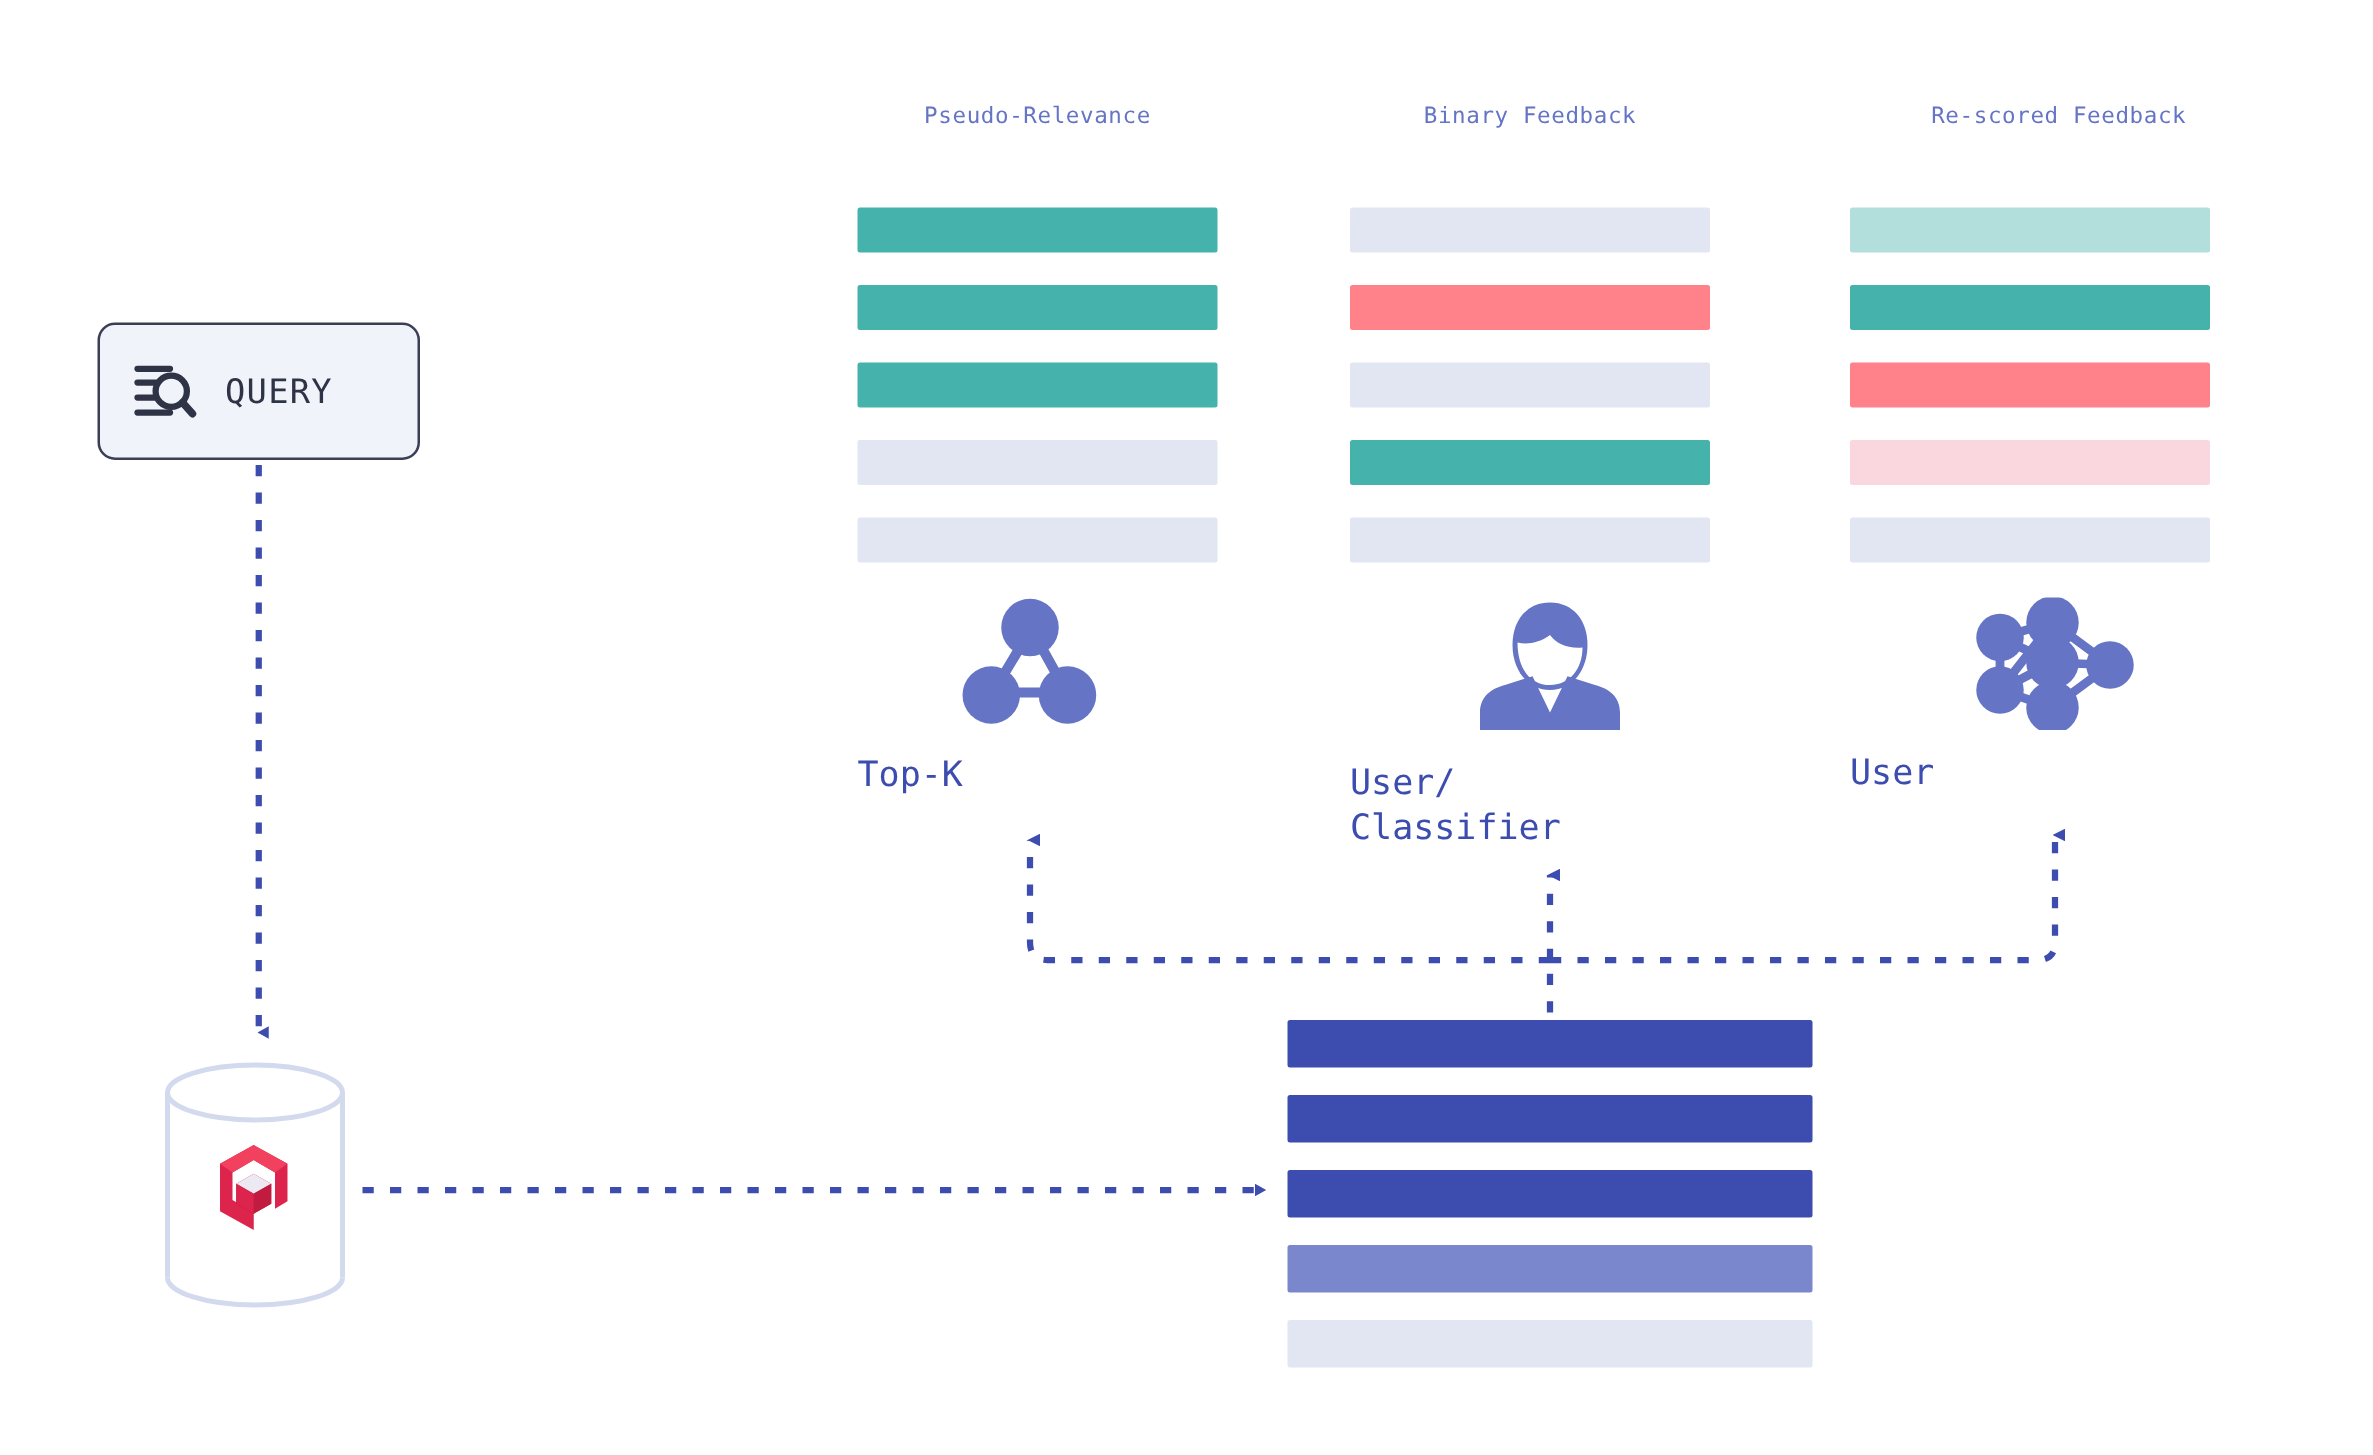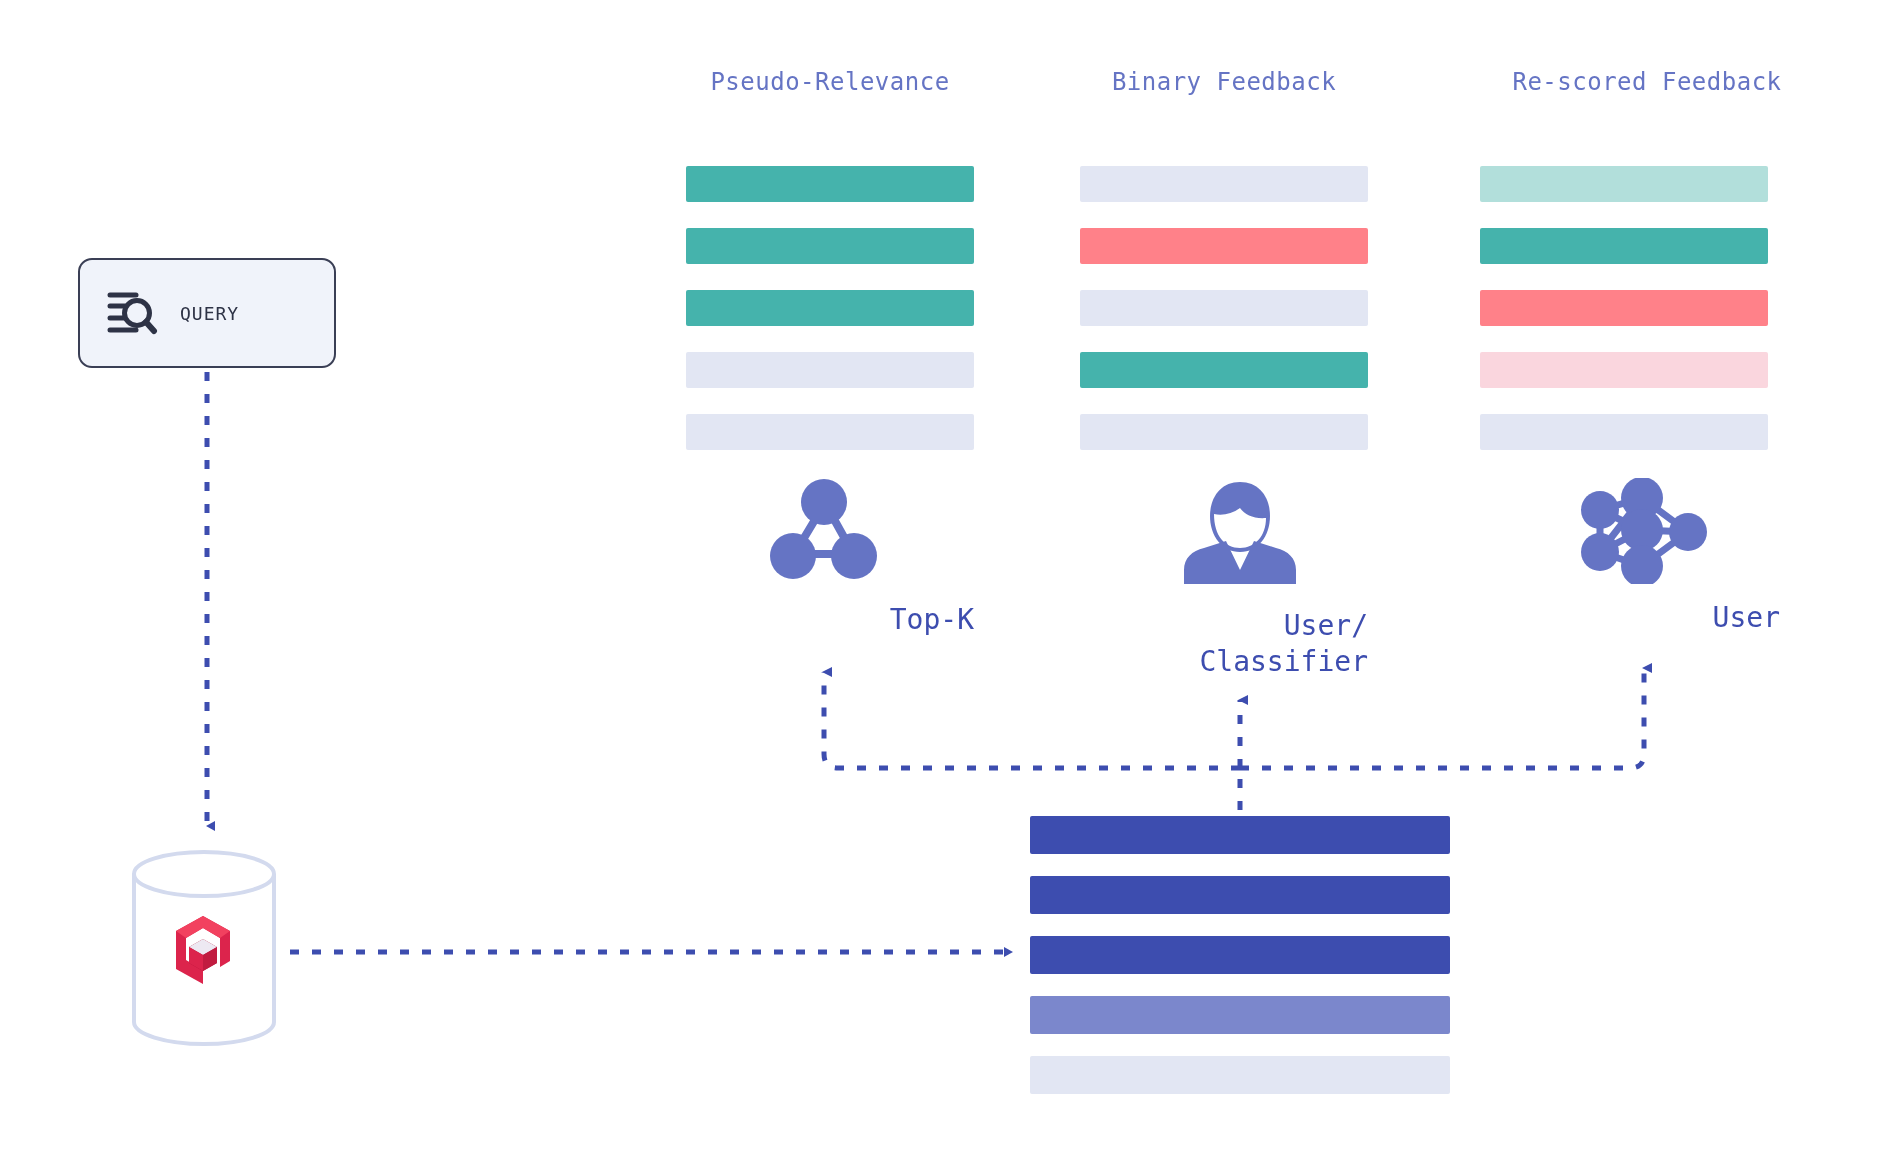--- a/index.html
+++ b/index.html
@@ -34,21 +34,21 @@
     padding-left: 26px;
     box-sizing: border-box;
   }
   .query-icon {
     width: 52px;
     height: 52px;
     flex: none;
   }
   .query-label {
     font-family: "DejaVu Sans Mono", monospace;
-    font-size: 18px;
+    font-size: 27px;
     letter-spacing: 1px;
     color: #2E3346;
   }
 
   
   .db-wrap {
     position: absolute;
     left: 130px;
     top: 848px;
     width: 148px;
@@ -59,23 +59,23 @@
     position: absolute;
     left: 42px;
     top: 66px;
     width: 62px;
     height: 70px;
   }
 
   
   .col-header {
     position: absolute;
-    top: 68px;
-    font-family: "DejaVu Sans Mono", monospace;
-    font-size: 24px;
+    top: 82px;
+    font-family: "DejaVu Sans Mono", monospace;
+    font-size: 18px;
     color: #6574C4;
     letter-spacing: 0.5px;
     white-space: nowrap;
     text-align: center;
   }
 
   
   .bar {
     position: absolute;
     width: 288px;
@@ -85,21 +85,21 @@
 
   
   .node-icon {
     position: absolute;
   }
   .node-label {
     position: absolute;
     font-family: "DejaVu Sans Mono", monospace;
     font-size: 28px;
     color: #3D4DAF;
-    text-align: right;
+    text-align: left;
     line-height: 1.28;
     white-space: pre-line;
   }
 
   
   .rbar {
     position: absolute;
     left: 1030px;
     width: 420px;
     height: 38px;

